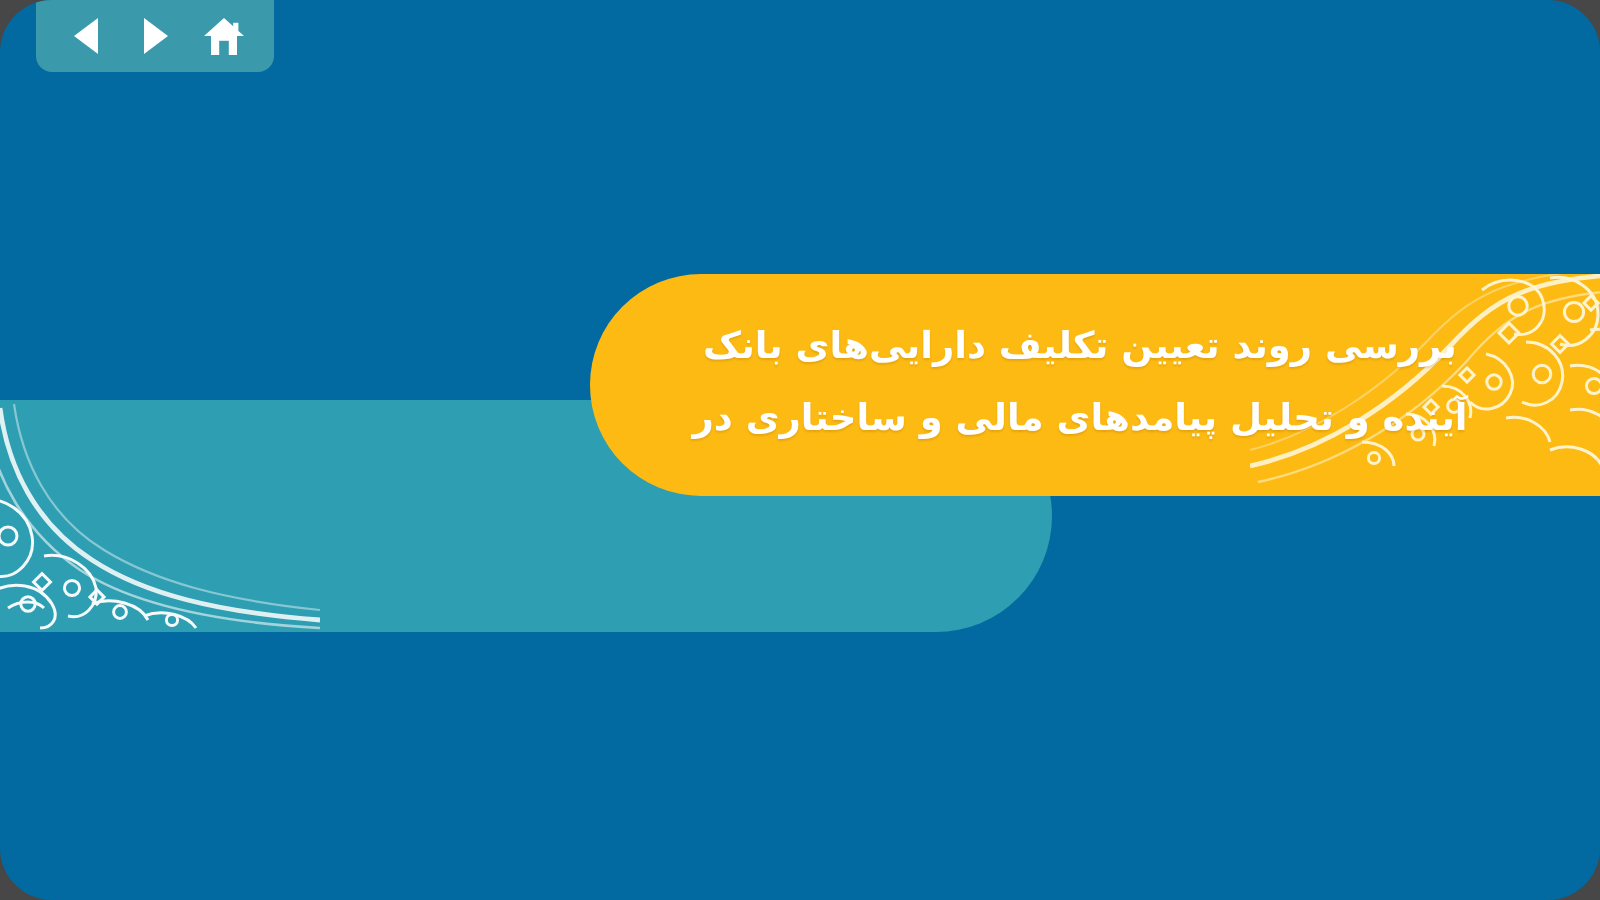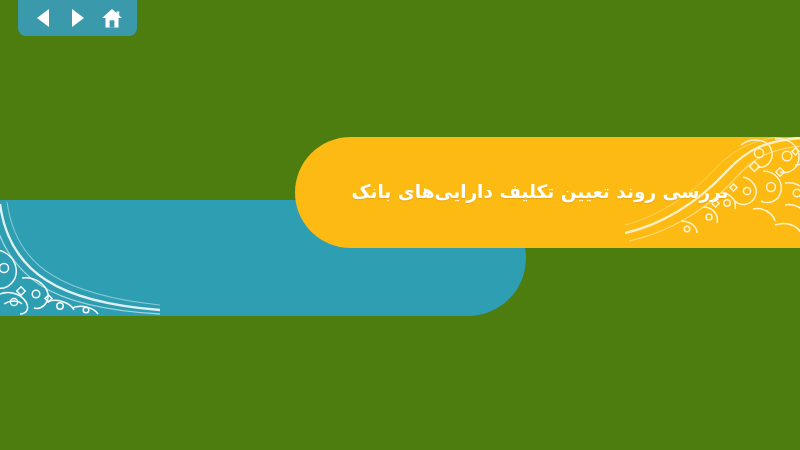--- a/index.html
+++ b/index.html
@@ -11,22 +11,23 @@
     height: 450px;
     overflow: hidden;
     background: #474747;
     font-family: "DejaVu Sans", sans-serif;
   }
 
   #stage {
     position: relative;
     width: 800px;
     height: 450px;
-    background: #4d7c0f;
-    overflow: hidden;
+    background: #0369a1;
+    overflow: hidden;
+    border-radius: 26px;
   }
 
   
   #navbar {
     position: absolute;
     left: 18px;
     top: 0;
     width: 119px;
     height: 36px;
     background: #3a9aac;
@@ -189,20 +190,21 @@
         <rect x="88" y="64" width="5" height="5" transform="rotate(45 90.5 66.5)"></rect>
         <path d="M128,72 C138,70 148,76 150,84"></path>
         <path d="M150,88 C160,84 172,88 176,96"></path>
         <path d="M176,84 C184,86 190,92 190,100"></path>
       </g>
     </svg>
   </div>
 
   <div id="title-block">
     <div class="title-line">بررسی روند تعیین تکلیف دارایی‌های بانک</div>
+    <div class="title-line">آینده و تحلیل پیامدهای مالی و ساختاری در</div>
   </div>
 
   <div id="navbar">
     <div class="nav-btn">
       <svg width="17" height="20" viewBox="0 0 17 20">
         <path d="M14,1 L14,19 L2,10 Z" fill="#ffffff"></path>
       </svg>
     </div>
     <div class="nav-btn">
       <svg width="17" height="20" viewBox="0 0 17 20">

